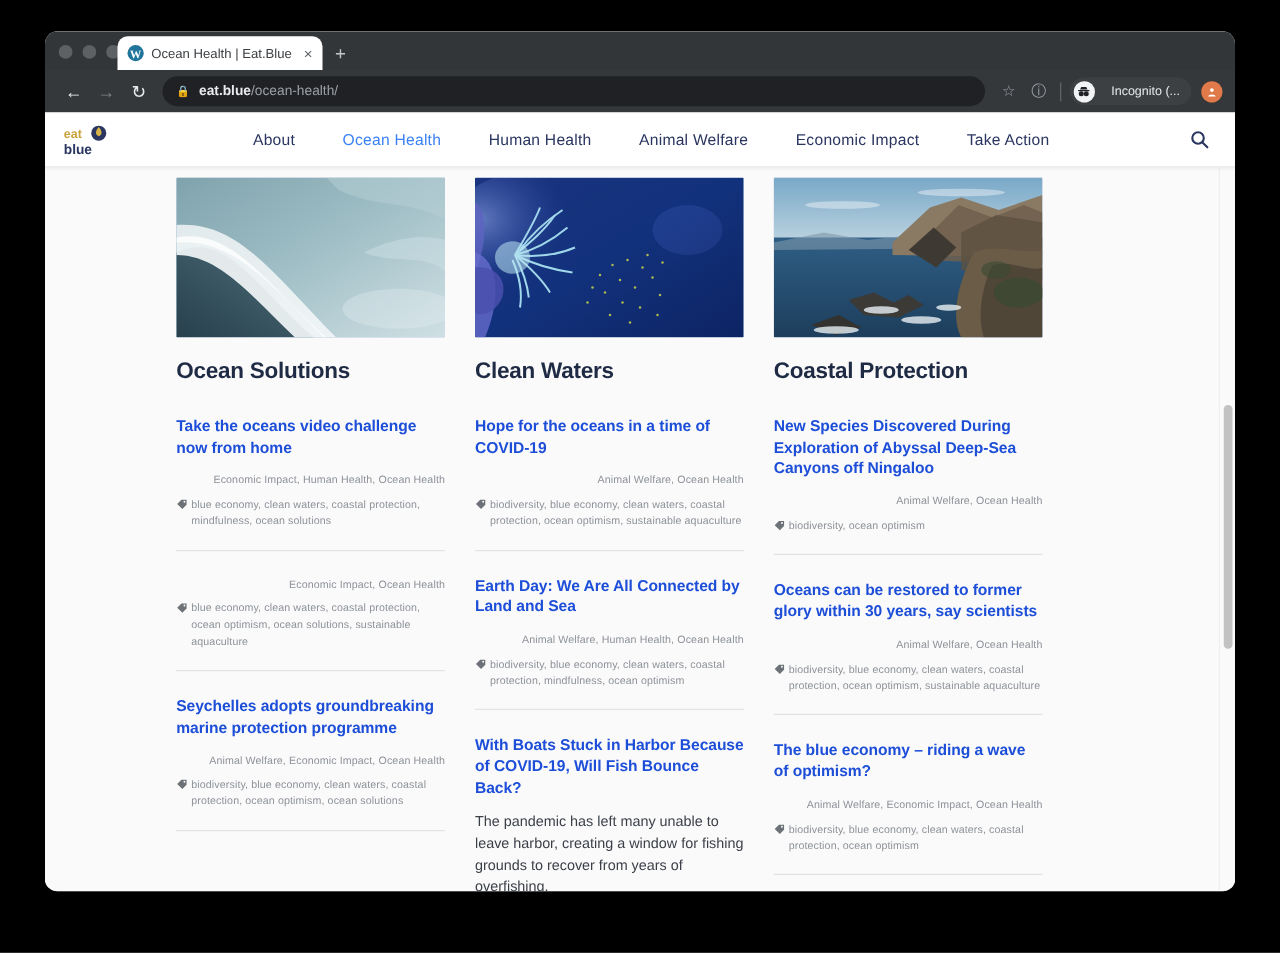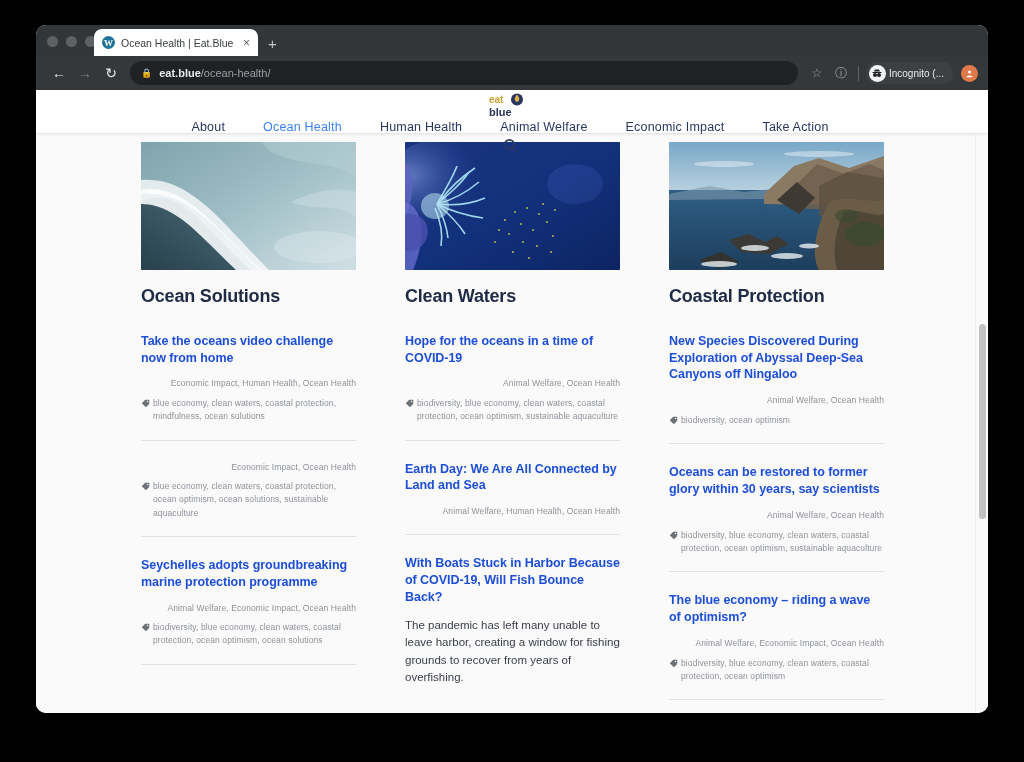--- a/index.html
+++ b/index.html
@@ -109,21 +109,21 @@
     width: 24px; height: 24px;
     display: flex; align-items: center; justify-content: center;
     color: #9aa0a6; font-size: 12px;
   }
   .tb-sep { width: 1px; height: 15px; background: #5f6368; margin: 0 5px; }
   .incognito-pill {
     height: 22px;
     background: #3c4043;
     border-radius: 11px;
     display: flex; align-items: center;
-    gap: 3px; padding: 0 9px 0 3px;
+    gap: 13px; padding: 0 9px 0 3px;
     margin-left: 2px;
   }
   .incog-av {
     width: 17px; height: 17px; border-radius: 50%;
     background: #f1f3f4;
     display: flex; align-items: center; justify-content: center;
   }
   .incognito-label { font-size: 10px; color: #e8eaed; white-space: nowrap; }
   .avatar-orange {
     width: 17px; height: 17px; border-radius: 50%;
@@ -142,21 +142,20 @@
   }
   .site-header {
     height: 44px;
     background: #fff;
     display: flex; align-items: center;
     padding: 0 18px 0 14px;
     border-bottom: 1px solid #e6e6e6;
     box-shadow: 0 1px 3px rgba(0,0,0,.06);
     position: relative;
     z-index: 3;
-    flex-direction: column;
   }
   .logo { width: 44px; height: 30px; position: relative; flex: none; }
   .nav {
     flex: 1;
     display: flex; justify-content: center;
     align-items: center;
     gap: 38px;
   }
   .nav a {
     font-size: 12.5px;
@@ -174,21 +173,21 @@
   }
 
   .content {
     position: relative;
     height: 578px;
     padding: 0 0 0 0;
     background: #fafafa;
   }
   .cols {
     display: flex;
-    gap: 49px;
+    gap: 24px;
     padding: 8px 40px 0 105px;
   }
   .col { width: 215px; flex: none; }
 
   .hero {
     width: 100%;
     height: 128px;
     border-radius: 1px;
     background: #bcd;
     margin-bottom: 16px;
@@ -475,20 +474,27 @@
                     <circle cx="17.5" cy="6.5" r="2" fill="#fafafa"></circle>
                   </svg>
                 <span>biodiversity, blue economy, clean waters, coastal protection, ocean optimism, sustainable aquaculture</span>
               </div>
               <div class="divider"></div>
             </div>
 
             <div class="card">
               <div class="card-title">Earth Day: We Are All Connected by Land and Sea</div>
               <div class="cats">Animal Welfare, Human Health, Ocean Health</div>
+              <div class="tags">
+                <svg class="tag-icon" width="9" height="9" viewBox="0 0 24 24" fill="#6d7278">
+                    <path d="M2 11 L11 2 L22 2 L22 13 L13 22 Z"></path>
+                    <circle cx="17.5" cy="6.5" r="2" fill="#fafafa"></circle>
+                  </svg>
+                <span>biodiversity, blue economy, clean waters, coastal protection, mindfulness, ocean optimism</span>
+              </div>
               <div class="divider"></div>
             </div>
 
             <div class="card">
               <div class="card-title">With Boats Stuck in Harbor Because of COVID-19, Will Fish Bounce Back?</div>
               <div class="card-excerpt">The pandemic has left many unable to leave harbor, creating a window for fishing grounds to recover from years of overfishing.</div>
 
             </div>
           </div>
 

